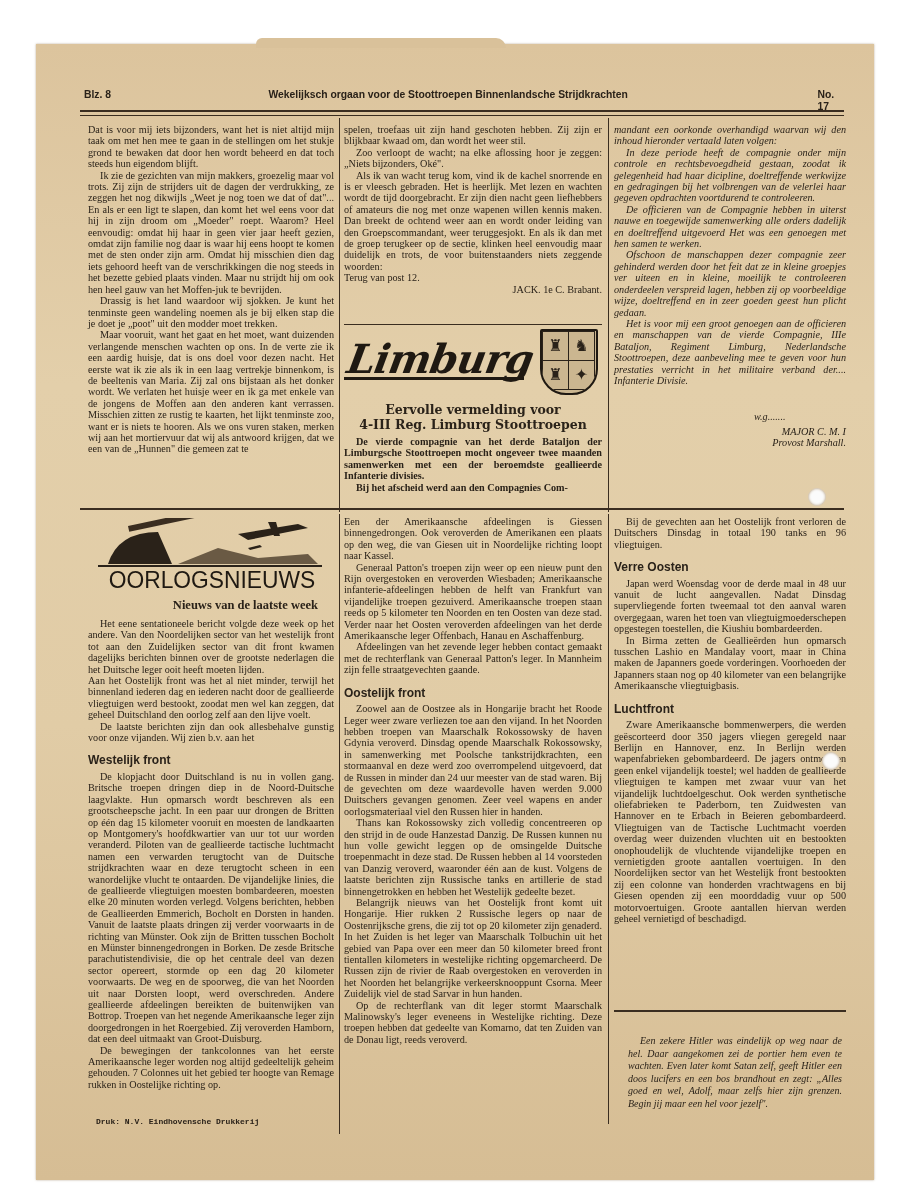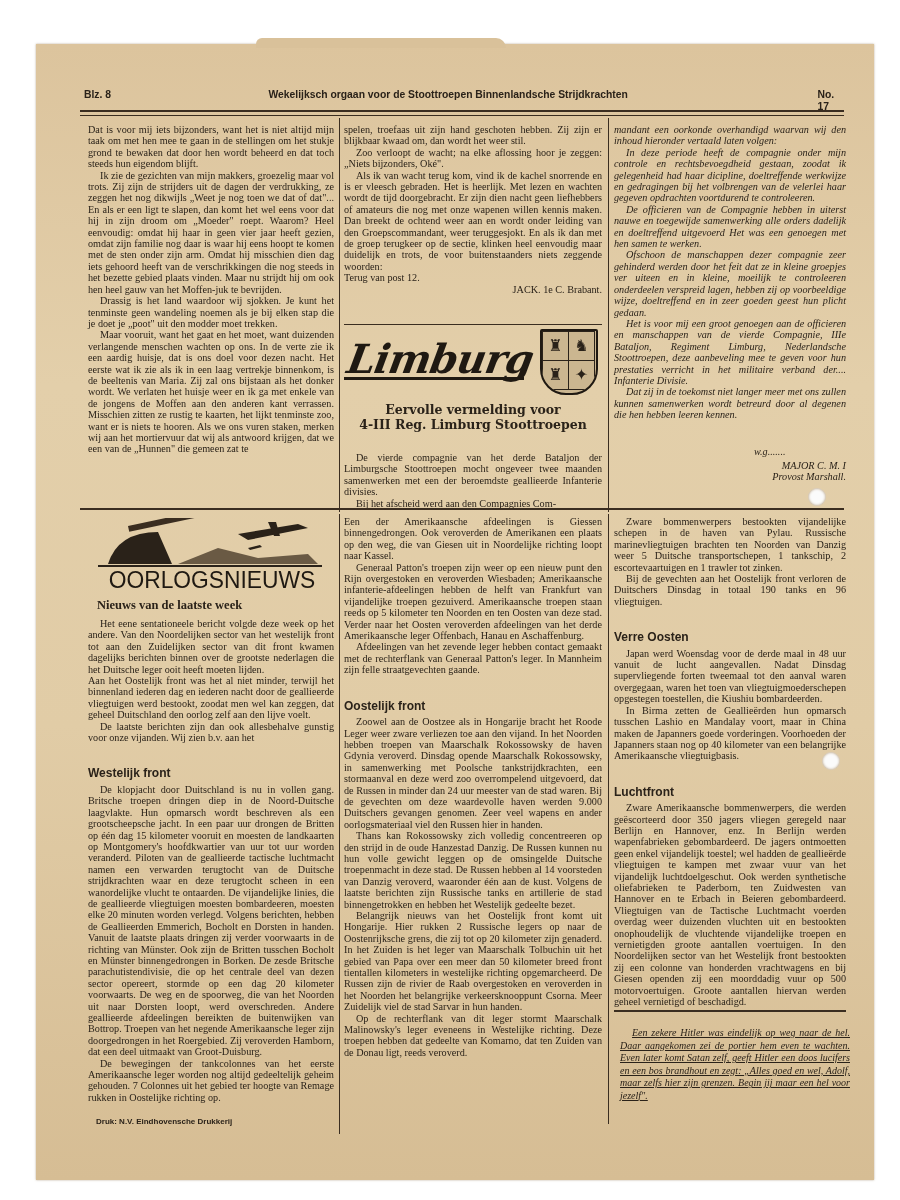--- a/index.html
+++ b/index.html
@@ -16,38 +16,38 @@
   .hdr .l { position:absolute; left:0; top:0; }
   .hdr .c { position:absolute; left:205px; top:0; white-space:nowrap; }
   .hdr .r { position:absolute; left:815px; top:0; }
   .rule2 { position:absolute; left:80px; width:764px; border-top:2px solid #3a2d20; }
   .rule1 { position:absolute; border-top:1px solid #3a2d20; }
   .vrule { position:absolute; border-left:1px solid #3a2d20; }
   .col { position:absolute; font-size:10.2px; line-height:11.4px; text-align:justify; }
   .col p { margin:0; text-indent:12px; }
   .col p.noi { text-indent:0; }
   .sig { text-align:right; }
-  h3 { font-family:"Liberation Sans", sans-serif; font-size:12px; margin:25px 0 4px 0; font-weight:bold; }
+  h3 { font-family:"Liberation Sans", sans-serif; font-size:12px; margin:12px 0 4px 0; font-weight:bold; }
   .limburg-box { position:absolute; left:344px; top:333px; width:258px; height:56px; }
   .limburg-word { position:absolute; left:4px; top:2px; font-family:"DejaVu Serif", serif; font-style:italic;
                   font-weight:bold; font-size:40px; letter-spacing:-1px; color:#1f1912; transform:skewX(-10deg); }
   .limburg-line { position:absolute; left:0; top:44px; width:180px; border-top:3px solid #1f1912; }
   .shield { position:absolute; left:196px; top:-4px; width:54px; height:62px; border:2px solid #1f1912;
             border-radius:2px 2px 26px 26px; background:#cbb690; overflow:hidden; }
   .shield .q { position:absolute; width:25px; height:28px; border:1px solid #2a2219; font-size:16px; text-align:center; line-height:28px; }
   .eer { position:absolute; left:344px; top:402px; width:258px; text-align:center;
          font-family:"DejaVu Serif", serif; font-weight:bold; font-size:12.5px; line-height:15px; }
   .oorlog-art { position:absolute; left:98px; top:518px; width:224px; height:52px; }
   .oorlog-title { position:absolute; left:96px; top:566px; width:232px; text-align:center;
                   font-family:"Liberation Sans", sans-serif; font-size:24px; letter-spacing:0px; color:#1f1912; transform:scaleX(.95); }
-  .nieuws-sub { position:absolute; left:97px; top:598px; width:246px; text-align:left;
+  .nieuws-sub { position:absolute; left:72px; top:598px; width:246px; text-align:right;
                 font-family:"Liberation Serif", serif; font-weight:bold; font-size:12.5px; }
   .hitler { position:absolute; left:620px; top:1027px; width:230px; font-style:italic; font-size:10px; line-height:12.6px; text-align:justify; }
-  .hitler p { margin:0; text-indent:12px;text-decoration:underline; }
-  .druk { position:absolute; left:96px; top:1117px; font-family:Liberation Sans, sans-serif; font-weight:bold; font-size:8px; }
+  .hitler p { margin:8px; text-indent:12px; }
+  .druk { position:absolute; left:96px; top:1117px; font-family:Liberation Mono, monospace; font-weight:bold; font-size:8px; }
   .hole { position:absolute; width:18px; height:18px; border-radius:50%; background:#fbfbfb; box-shadow:inset 0 0 3px #a88b62; }
 </style>
 </head>
 <body>
 
 <div class="paper"></div>
 
 <div class="hdr">
   <span class="l">Blz. 8</span>
   <span class="c">Wekelijksch orgaan voor de Stoottroepen Binnenlandsche Strijdkrachten</span>
@@ -82,32 +82,31 @@
     <div class="q" style="left:0;top:0;">♜</div>
     <div class="q" style="left:26px;top:0;">♞</div>
     <div class="q" style="left:0;top:29px;">♜</div>
     <div class="q" style="left:26px;top:29px;">✦</div>
   </div>
 </div>
 <div class="eer">
   <div>Eervolle vermelding voor</div>
   <div>4-III Reg. Limburg Stoottroepen</div>
 </div>
-<div class="col" style="left:344px;top:452px;width:258px;">
+<div class="col" style="left:344px;top:436px;width:258px;font-weight:bold;">
   <p>De vierde compagnie van het derde Bataljon der Limburgsche Stoottroepen mocht ongeveer twee maanden samenwerken met een der beroemdste geallieerde Infanterie divisies.</p>
   <p>Bij het afscheid werd aan den Compagnies Com-</p>
 </div>
 
 <div class="col" style="left:614px;top:124px;width:232px;font-style:italic;">
   <p class="noi">mandant een oorkonde overhandigd waarvan wij den inhoud hieronder vertaald laten volgen:</p>
   <p>In deze periode heeft de compagnie onder mijn controle en rechtsbevoegdheid gestaan, zoodat ik gelegenheid had haar dicipline, doeltreffende werkwijze en gedragingen bij het volbrengen van de velerlei haar gegeven opdrachten voortdurend te controleeren.</p>
   <p>De officieren van de Compagnie hebben in uiterst nauwe en toegewijde samenwerking alle orders dadelijk en doeltreffend uitgevoerd Het was een genoegen met hen samen te werken.</p>
   <p>Ofschoon de manschappen dezer compagnie zeer gehinderd werden door het feit dat ze in kleine groepjes ver uiteen en in kleine, moeilijk te controleeren onderdeelen verspreid lagen, hebben zij op voorbeeldige wijze, doeltreffend en in zeer goeden geest hun plicht gedaan.</p>
   <p>Het is voor mij een groot genoegen aan de officieren en manschappen van de vierde Compagnie, IIIe Bataljon, Regiment Limburg, Nederlandsche Stoottroepen, deze aanbeveling mee te geven voor hun prestaties verricht in het militaire verband der.... Infanterie Divisie.</p>
-  <p>Dat zij in de toekomst niet langer meer met ons zullen kunnen samenwerken wordt betreurd door al degenen die hen hebben leeren kennen.</p>
   <p class="noi" style="margin-top:25px;padding-left:140px;">w.g.......</p>
   <p class="noi sig" style="margin-top:3px;">MAJOR C. M. I</p>
   <p class="noi sig">Provost Marshall.</p>
 </div>
 
 <div class="rule2" style="top:508px;"></div>
 
 <div class="vrule" style="left:339px;top:514px;height:620px;"></div>
 <div class="vrule" style="left:608px;top:514px;height:610px;"></div>
 
@@ -137,21 +136,20 @@
   <p>Generaal Patton's troepen zijn weer op een nieuw punt den Rijn overgestoken en veroverden Wiesbaden; Amerikaansche infanterie-afdeelingen hebben de helft van Frankfurt van vijandelijke troepen gezuiverd. Amerikaansche troepen staan reeds op 5 kilometer ten Noorden en ten Oosten van deze stad. Verder naar het Oosten veroverden afdeelingen van het derde Amerikaansche leger Offenbach, Hanau en Aschaffenburg.</p>
   <p>Afdeelingen van het zevende leger hebben contact gemaakt met de rechterflank van Generaal Patton's leger. In Mannheim zijn felle straatgevechten gaande.</p>
   <h3>Oostelijk front</h3>
   <p>Zoowel aan de Oostzee als in Hongarije bracht het Roode Leger weer zware verliezen toe aan den vijand. In het Noorden hebben troepen van Maarschalk Rokossowsky de haven Gdynia veroverd. Dinsdag opende Maarschalk Rokossowsky, in samenwerking met Poolsche tankstrijdkrachten, een stormaanval en deze werd zoo overrompelend uitgevoerd, dat de Russen in minder dan 24 uur meester van de stad waren. Bij de gevechten om deze waardevolle haven werden 9.000 Duitschers gevangen genomen. Zeer veel wapens en ander oorlogsmateriaal viel den Russen hier in handen.</p>
   <p>Thans kan Rokossowsky zich volledig concentreeren op den strijd in de oude Hanzestad Danzig. De Russen kunnen nu hun volle gewicht leggen op de omsingelde Duitsche troepenmacht in deze stad. De Russen hebben al 14 voorsteden van Danzig veroverd, waaronder één aan de kust. Volgens de laatste berichten zijn Russische tanks en artillerie de stad binnengetrokken en hebben het Westelijk gedeelte bezet.</p>
   <p>Belangrijk nieuws van het Oostelijk front komt uit Hongarije. Hier rukken 2 Russische legers op naar de Oostenrijksche grens, die zij tot op 20 kilometer zijn genaderd. In het Zuiden is het leger van Maarschalk Tolbuchin uit het gebied van Papa over een meer dan 50 kilometer breed front tientallen kilometers in westelijke richting opgemarcheerd. De Russen zijn de rivier de Raab overgestoken en veroverden in het Noorden het belangrijke verkeersknooppunt Csorna. Meer Zuidelijk viel de stad Sarvar in hun handen.</p>
   <p>Op de rechterflank van dit leger stormt Maarschalk Malinowsky's leger eveneens in Westelijke richting. Deze troepen hebben dat gedeelte van Komarno, dat ten Zuiden van de Donau ligt, reeds veroverd.</p>
 </div>
 
 <div class="col" style="left:614px;top:516px;width:232px;">
-  <p>Zware bommenwerpers bestookten vijandelijke schepen in de haven van Pylau. Russische marinevliegtuigen brachten ten Noorden van Danzig weer 5 Duitsche transportschepen, 1 tankschip, 2 escortevaartuigen en 1 trawler tot zinken.</p>
   <p>Bij de gevechten aan het Oostelijk front verloren de Duitschers Dinsdag in totaal 190 tanks en 96 vliegtuigen.</p>
   <h3>Verre Oosten</h3>
   <p>Japan werd Woensdag voor de derde maal in 48 uur vanuit de lucht aangevallen. Nadat Dinsdag supervliegende forten tweemaal tot den aanval waren overgegaan, waren het toen van vliegtuigmoederschepen opgestegen toestellen, die Kiushiu bombardeerden.</p>
   <p>In Birma zetten de Geallieërden hun opmarsch tusschen Lashio en Mandalay voort, maar in China maken de Japanners goede vorderingen. Voorhoeden der Japanners staan nog op 40 kilometer van een belangrijke Amerikaansche vliegtuigbasis.</p>
   <h3>Luchtfront</h3>
   <p>Zware Amerikaansche bommenwerpers, die werden geëscorteerd door 350 jagers vliegen geregeld naar Berlijn en Hannover, enz. In Berlijn werden wapenfabrieken gebombardeerd. De jagers ontmoetten geen enkel vijandelijk toestel; wel hadden de geallieërde vliegtuigen te kampen met zwaar vuur van het vijandelijk luchtdoelgeschut. Ook werden synthetische oliefabrieken te Paderborn, ten Zuidwesten van Hannover en te Erbach in Beieren gebombardeerd. Vliegtuigen van de Tactische Luchtmacht voerden overdag weer duizenden vluchten uit en bestookten onophoudelijk de vluchtende vijandelijke troepen en vernietigden groote aantallen voertuigen. In den Noordelijken sector van het Westelijk front bestookten zij een colonne van honderden vrachtwagens en bij Giesen openden zij een moorddadig vuur op 500 motorvoertuigen. Groote aantallen hiervan werden geheel vernietigd of beschadigd.</p>
 </div>
 
 <div class="rule2" style="left:614px;width:232px;top:1010px;"></div>
 <div class="hitler">

